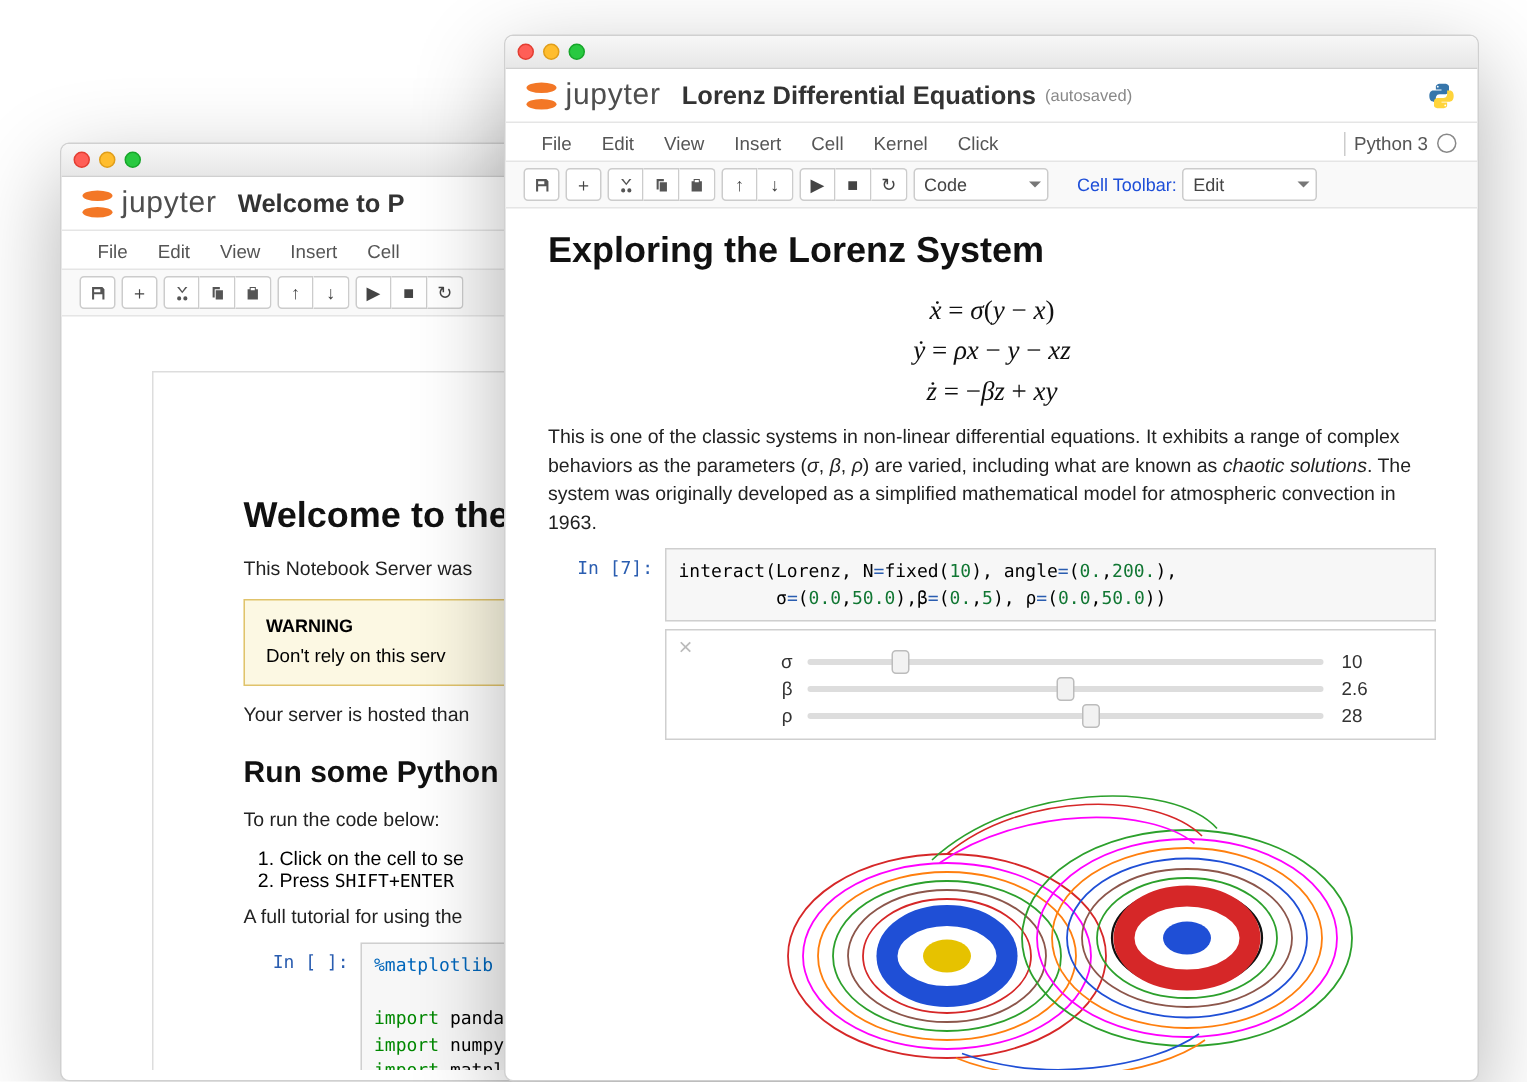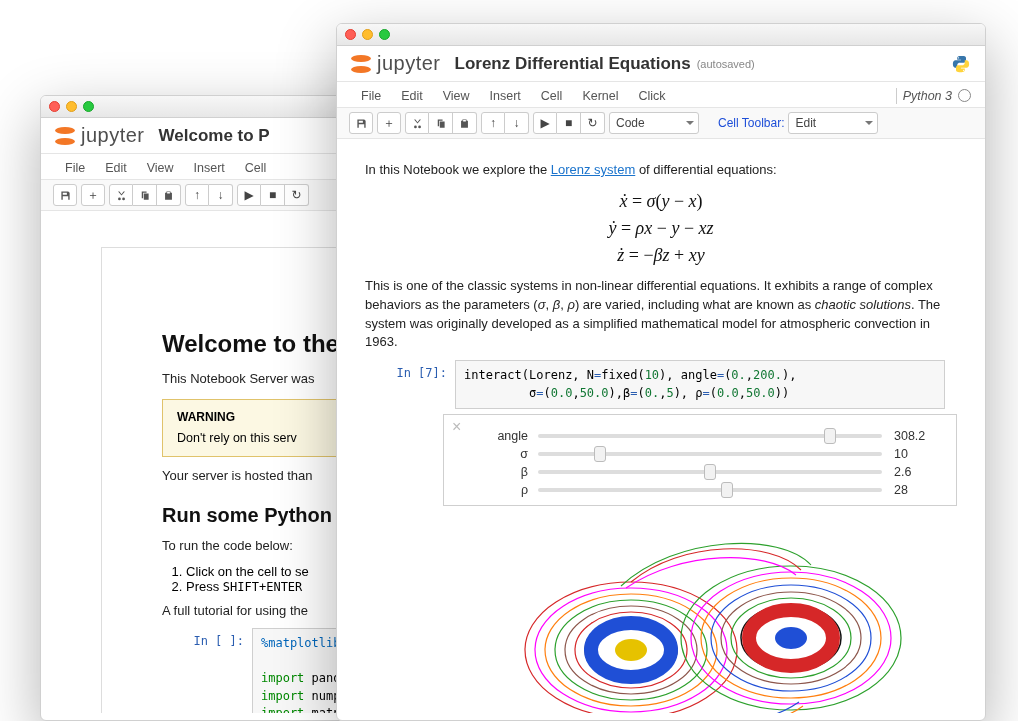--- a/index.html
+++ b/index.html
@@ -76,21 +76,21 @@
   .kernel-area { margin-left:auto; display:flex; align-items:center; gap:8px; }
   .python-badge { width:20px; height:20px; position:relative; }
   .python-badge svg { width:20px; height:20px; }
 
   .menubar {
     display:flex; align-items:center; padding: 2px 14px 0 14px;
     font-size:12.5px; color:#555; border-bottom:1px solid #e5e5e5;
     height:26px;
   }
   .menubar .menu-item { padding: 4px 10px; cursor:default; }
-  .menubar .kernel-status { margin-left:auto; display:flex; align-items:center; gap:6px; color:#555;font-style:italic; }
+  .menubar .kernel-status { margin-left:auto; display:flex; align-items:center; gap:6px; color:#555; }
   .kernel-circle { width:13px; height:13px; border:1px solid #888; border-radius:50%; }
 
   .toolbar {
     display:flex; align-items:center; gap:4px;
     padding: 4px 12px; border-bottom:1px solid #e5e5e5;
     background:#f9f9f9;
     font-size:12px;
   }
   .btn {
     min-width:24px; height:22px; border:1px solid #ccc; border-radius:3px;
@@ -146,21 +146,21 @@
   .warn {
     border:1px solid #e0c36b;
     background:#fcf8e3;
     padding:10px 14px; margin:10px 0;
   }
   .warn strong { font-size:12px; font-weight:700; display:block; margin-bottom:4px;}
   .warn span { font-size:12.5px;}
   ol { margin:6px 0 6px 24px; font-size:13px;}
   code.inline { font-family: Menlo, Consolas, monospace; font-size:12px;}
 
-  .cell { display:flex; margin:6px 12px;justify-content:space-between; }
+  .cell { display:flex; margin:6px 0;justify-content:space-between; }
   .prompt {
     flex:0 0 78px; text-align:right;
     font-family: Menlo, Consolas, monospace;
     font-size:12px; color:#2a5db0; padding:6px 8px 0 0;
   }
   .prompt.in { color:#2a5db0; }
   .cell-body {
     flex:1 1 auto;
     border:1px solid #cfcfcf;
     background:#f7f7f7;
@@ -379,47 +379,38 @@
         <span>Code</span>
       </div>
     <span class="toolbar-label">Cell Toolbar:</span>
     <div class="select" style="min-width:90px">
         <span>Edit</span>
       </div>
   </div>
 
   <div class="notebook">
     <div class="content-inner">
-      <p>
-        <span>In this Notebook we explore the </span><span class="link">Lorenz system</span><span> of differential equations:</span>
-      </p>
+      <h1>Exploring the Lorenz System</h1>
       <div class="eqblock">
         <span class="ital">ẋ</span> = <span class="ital">σ</span>(<span class="ital">y</span> − <span class="ital">x</span>)<br>
         <span class="ital">ẏ</span> = <span class="ital">ρx</span> − <span class="ital">y</span> − <span class="ital">xz</span><br>
         <span class="ital">ż</span> = −<span class="ital">βz</span> + <span class="ital">xy</span>
       </div>
       <p>
         <span>This is one of the classic systems in non-linear differential equations. It exhibits a range of complex behaviors as the parameters (</span><span class="ital">σ</span>, <span class="ital">β</span>, <span class="ital">ρ</span><span>) are varied, including what are known as </span><em>chaotic solutions</em><span>. The system was originally developed as a simplified mathematical model for atmospheric convection in 1963.</span>
       </p>
 
       <div class="cell">
         <div class="prompt in">In [7]:</div>
         <div class="cell-body">interact(Lorenz, N<span class="kw-b">=</span>fixed(<span class="num">10</span>), angle<span class="kw-b">=</span>(<span class="num">0.</span>,<span class="num">200.</span>),
          σ<span class="kw-b">=</span>(<span class="num">0.0</span>,<span class="num">50.0</span>),β<span class="kw-b">=</span>(<span class="num">0.</span>,<span class="num">5</span>), ρ<span class="kw-b">=</span>(<span class="num">0.0</span>,<span class="num">50.0</span>))</div>
       </div>
 
       <div class="widget-area">
         <span class="close-x">×</span>
-        <div class="slider-row">
-          <span class="slabel">angle</span>
-          <span class="track">
-              <span class="thumb" style="left:85%"></span>
-            </span>
-          <span class="sval">308.2</span>
-        </div>
         <div class="slider-row">
           <span class="slabel">σ</span>
           <span class="track">
               <span class="thumb" style="left:18%"></span>
             </span>
           <span class="sval">10</span>
         </div>
         <div class="slider-row">
           <span class="slabel">β</span>
           <span class="track">

